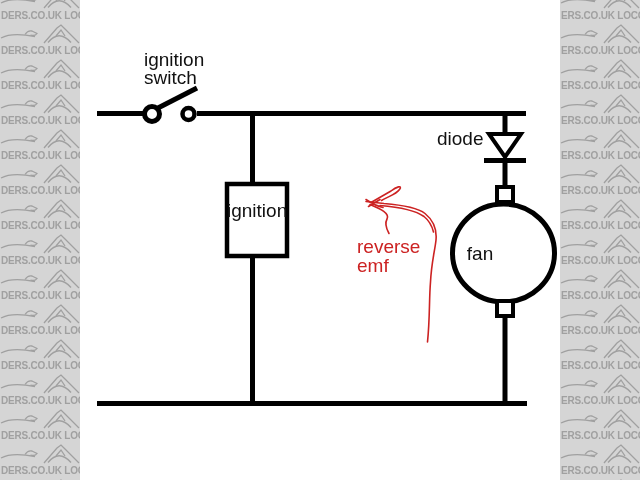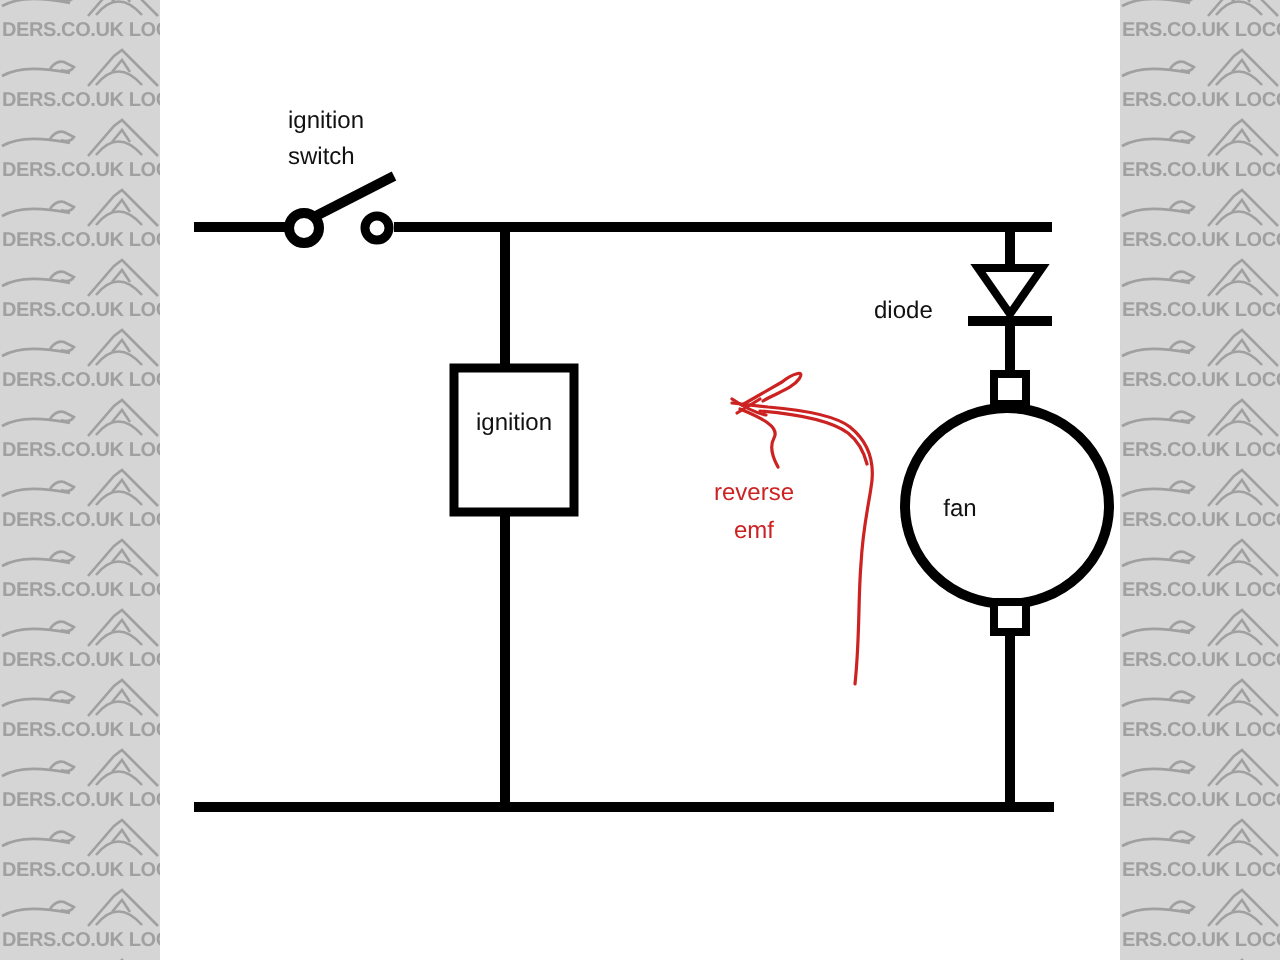--- a/index.html
+++ b/index.html
@@ -23,25 +23,25 @@
     color:var(--wm-ink,#a0a0a0);white-space:nowrap;letter-spacing:-0.2px;
     padding-left:1px;
   }
   
   .circuit{position:absolute;left:0;top:0;}
   .ink{stroke:var(--diagram-ink,#000);fill:none;}
   .ink-fill{stroke:var(--diagram-ink,#000);fill:#ffffff;}
   .red{stroke:var(--annot,#cc2222);fill:none;stroke-width:1.6;stroke-linecap:round;stroke-linejoin:round;}
   
   .lbl{
-    position:absolute;color:#111;font-size:12px;line-height:18px;
+    position:absolute;color:#111;font-size:19px;line-height:18px;
     white-space:pre-line;
   }
   .lbl.center{text-align:center;}
-  .lbl.red-text{color:var(--annot,#cc2222);line-height:19px;text-align:center;}
+  .lbl.red-text{color:var(--annot,#cc2222);line-height:19px;}
 </style>
 </head>
 <body>
 
 <div class="canvas">
 
   <div class="wm-strip left">
       <div class="wm-tile">
       <svg class="wm-logos" width="86" height="22" viewBox="0 0 86 22">
         <path class="wm-ink" d="M1,15 C10,10 22,11 35,13.5"></path>
@@ -378,21 +378,21 @@
       <path class="red" d="M380,205.5 C398,207 415,210 424,216.5 C429,220.5 432,226 433.5,232"></path>
       <path class="red" d="M371,202.5 L391,191 C396,187 403,184.5 399.5,189.5 C396,194.5 388,196.5 381.5,200.5"></path>
       <path class="red" d="M370,204.5 C381,209 390,213.5 387,219 C384.5,223.5 386.5,229 389,233.5"></path>
       <path class="red" d="M366,199.5 C372,203.5 378,206.5 383,207.5 M368.5,206.5 L380,199.5"></path>
     </g>
   </svg>
 
   <div class="lbl" style="left:144px;top:51px;">ignition
 switch</div>
 
-  <div class="lbl" style="left:437px;top:130px;margin-top:16px;">diode</div>
+  <div class="lbl" style="left:437px;top:130px;">diode</div>
 
   <div class="lbl center" style="left:227px;top:202px;width:60px;">ignition</div>
 
   <div class="lbl center" style="left:454px;top:245px;width:52px;">fan</div>
 
   <div class="lbl red-text" style="left:357px;top:237px;">reverse
 emf</div>
 
 </div>
 

